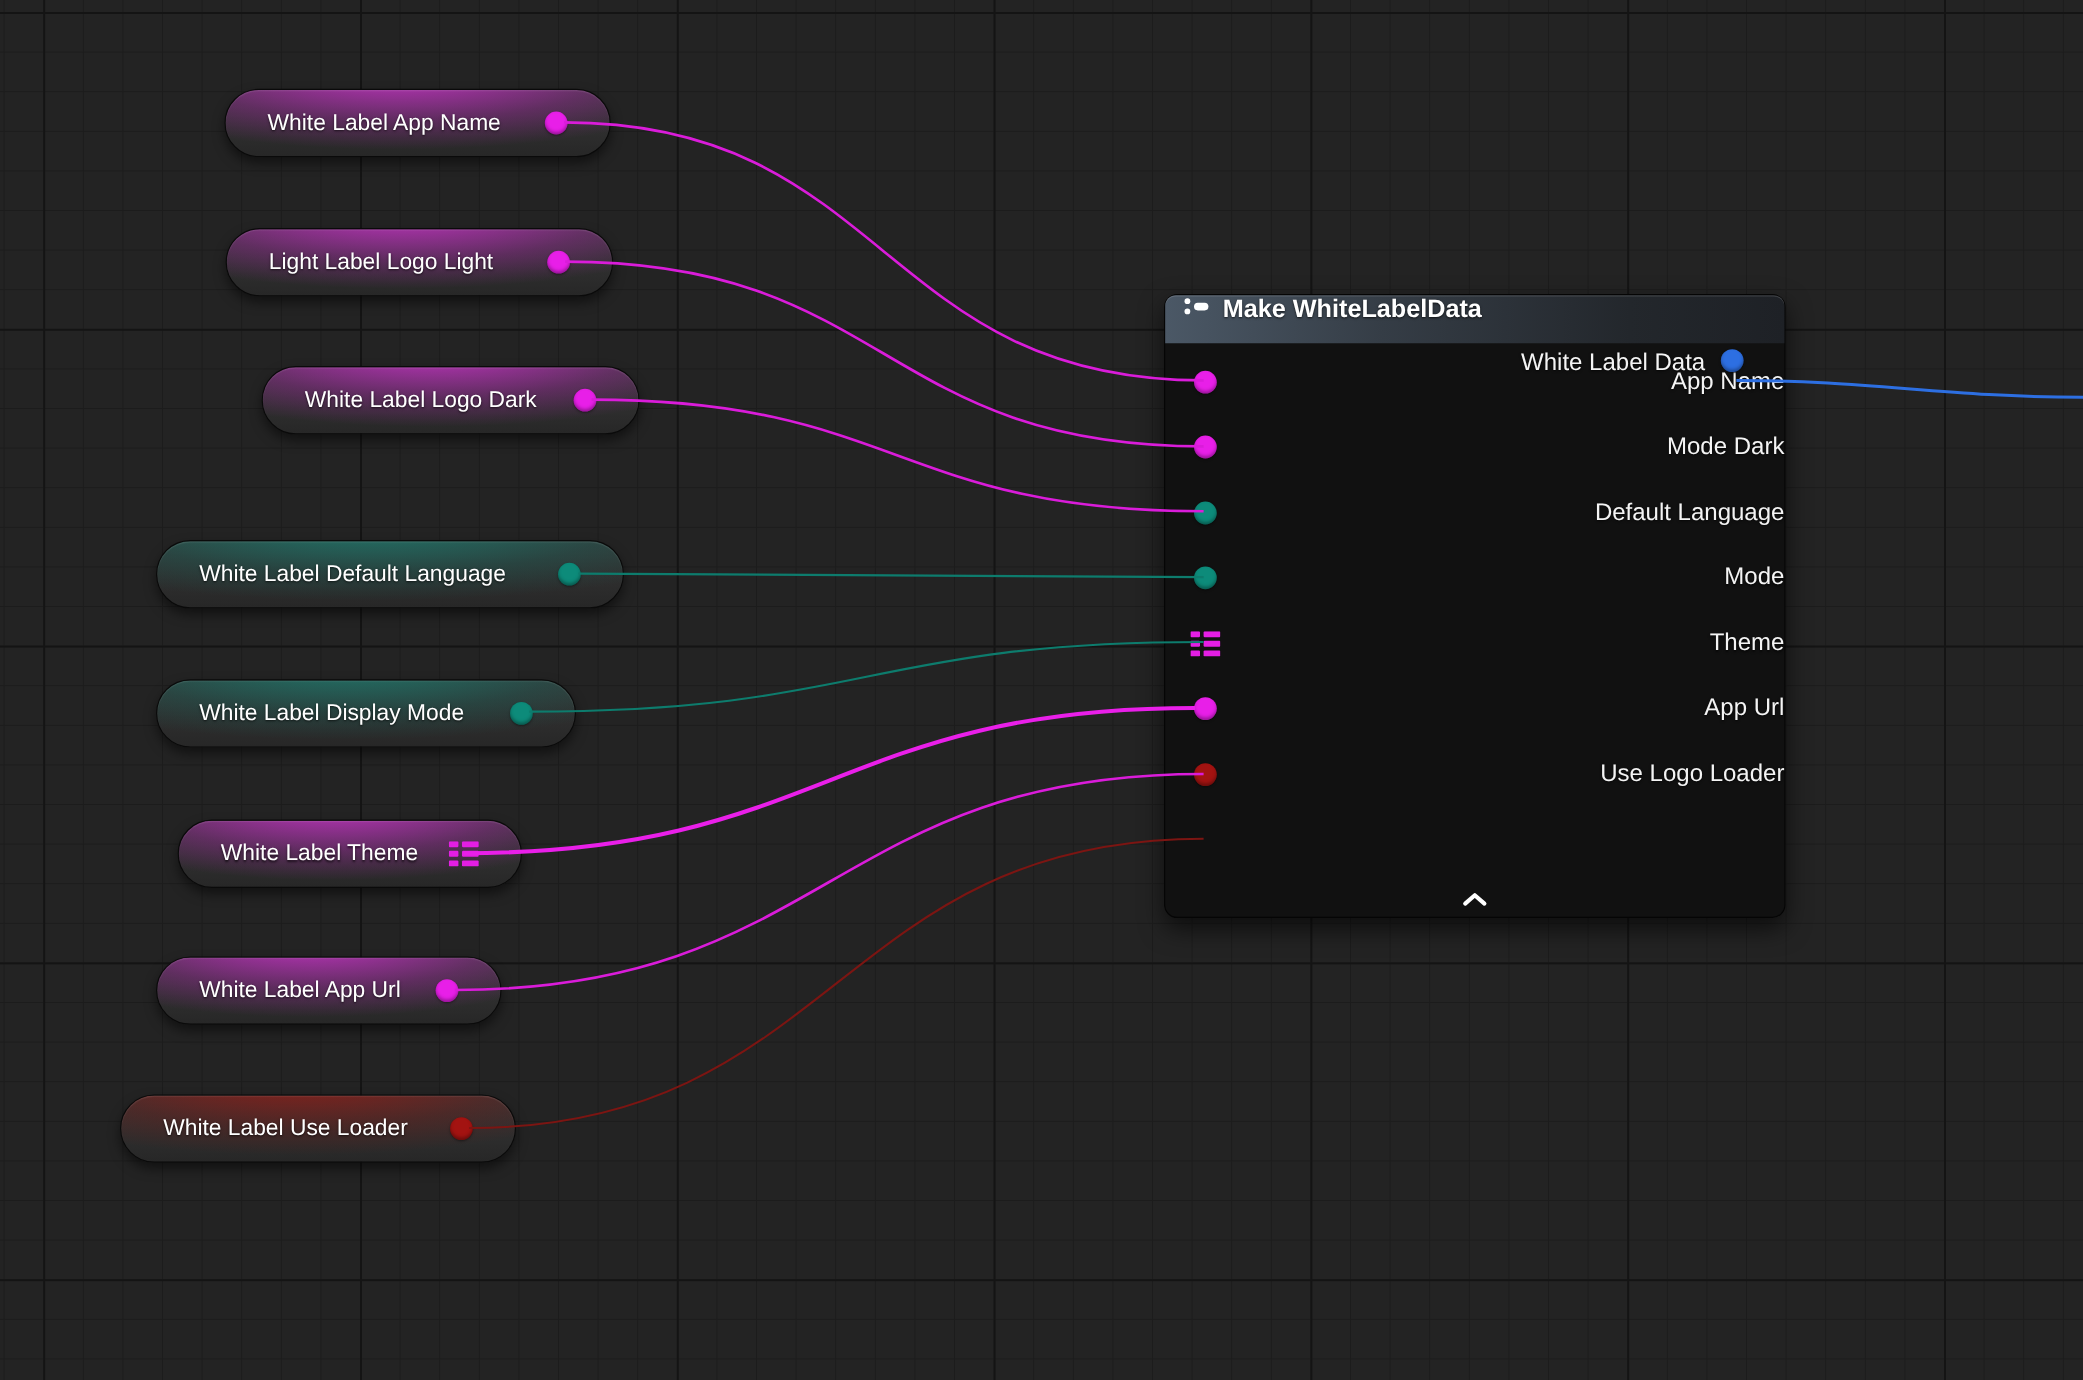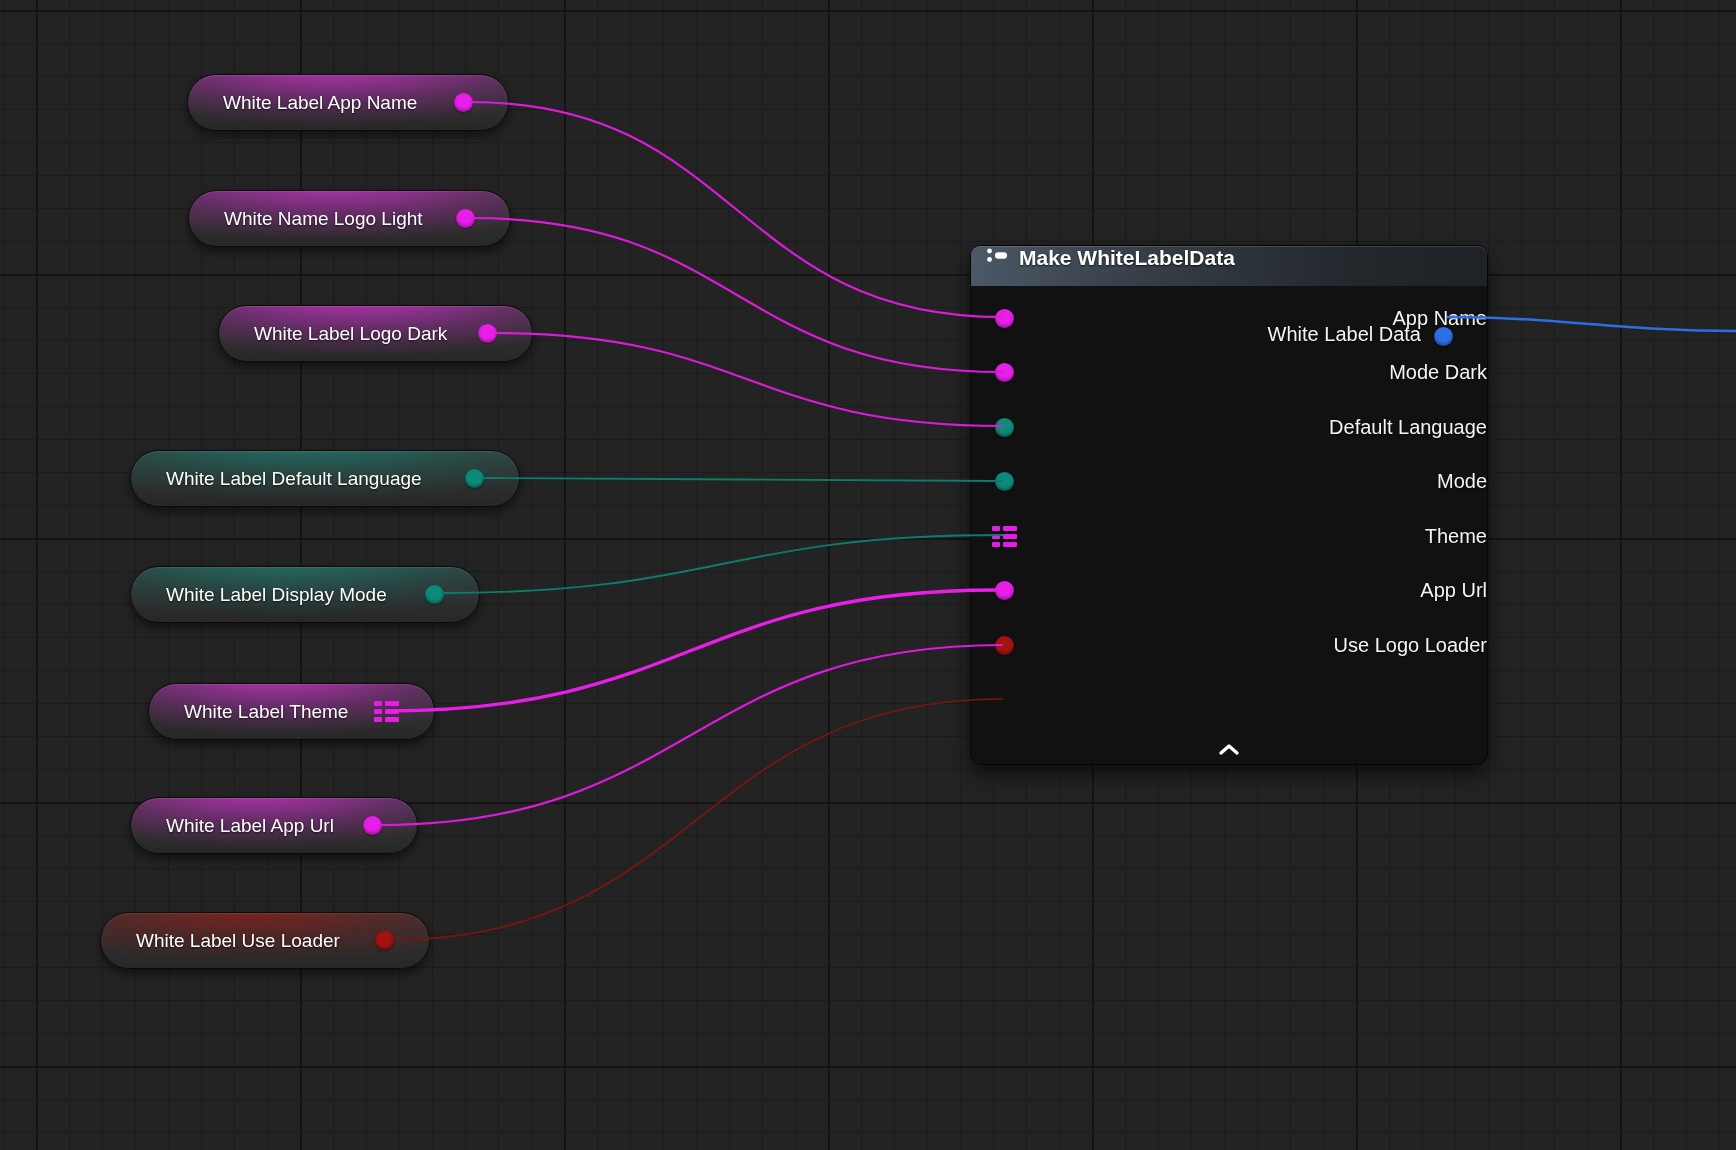--- a/index.html
+++ b/index.html
@@ -58,40 +58,40 @@
     padding-left:14px;
     background:linear-gradient(90deg,#4b5866 0%,#353d46 35%,#23272c 75%,#1e2126 100%);
     box-shadow:inset 0 1px 0 rgba(255,255,255,.14);
   }
   .mn-title{color:#ffffff;font-size:21px;font-weight:bold;text-shadow:0 1px 2px rgba(0,0,0,.7);}
   .mn-rows{padding-top:5px;}
   .mn-row{height:54.5px;display:flex;align-items:center;gap:13px;padding-left:24px;justify-content:space-between;}
   .mn-label{color:#f4f4f4;font-size:20px;text-shadow:0 1px 2px rgba(0,0,0,.7);}
   .mn-row .pin.map-pin{margin-left:-3px;}
   .mn-output{
-    position:absolute;top:45px;right:0;height:54.5px;display:flex;align-items:flex-end;
+    position:absolute;top:45px;right:0;height:54.5px;display:flex;align-items:flex-start;
     gap:13px;padding-right:34px;
   }
   .mn-collapse{position:absolute;bottom:5px;left:50%;transform:translateX(-50%);
     padding:3px 10px;cursor:pointer;line-height:0;}
   .mn-icon{display:inline-flex;line-height:0;}
   
   .wires{position:absolute;left:0;top:0;z-index:5;pointer-events:none;}
 </style>
 </head>
 <body>
 
 <div class="canvas">
 
   <div class="var-node vn0 glow-pink">
     <span class="vn-label">White Label App Name</span>
     <span class="pin round pink"></span>
   </div>
   <div class="var-node vn1 glow-pink">
-    <span class="vn-label">White Name Logo Light</span>
+    <span class="vn-label">Light Label Logo Light</span>
     <span class="pin round pink"></span>
   </div>
   <div class="var-node vn2 glow-pink">
     <span class="vn-label">White Label Logo Dark</span>
     <span class="pin round pink"></span>
   </div>
   <div class="var-node vn3 glow-teal">
     <span class="vn-label">White Label Default Language</span>
     <span class="pin round teal"></span>
   </div>

